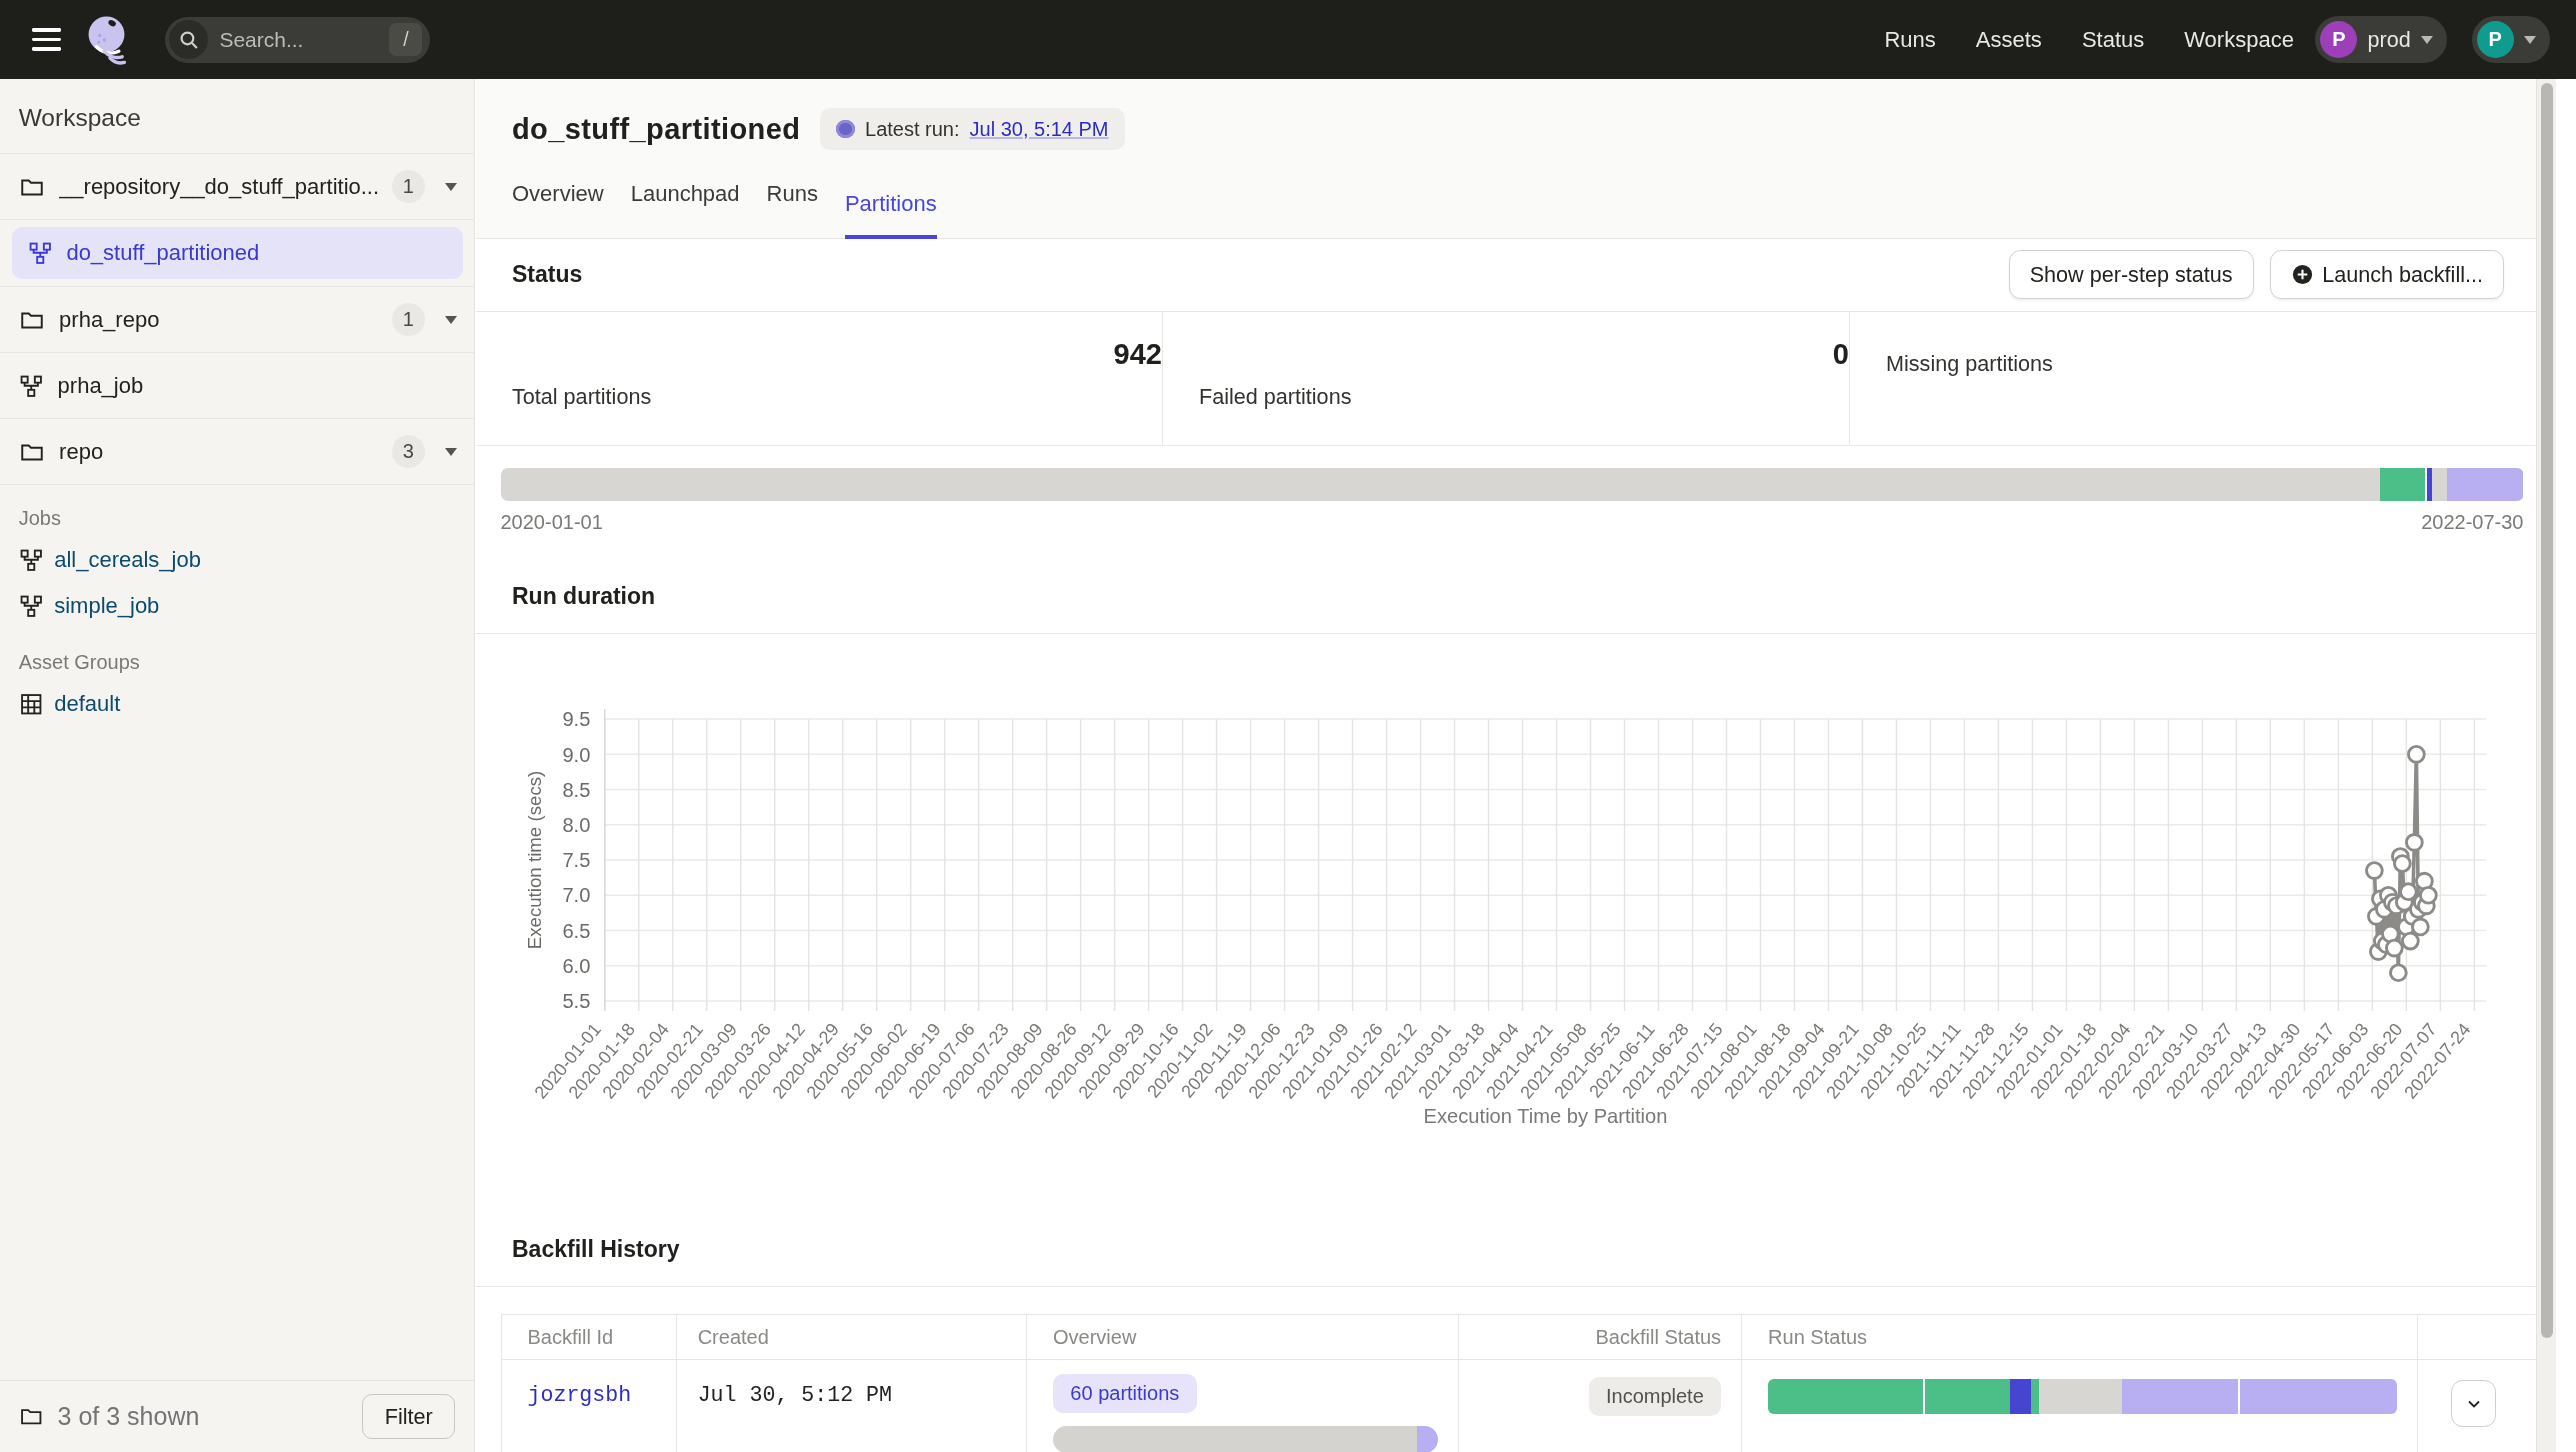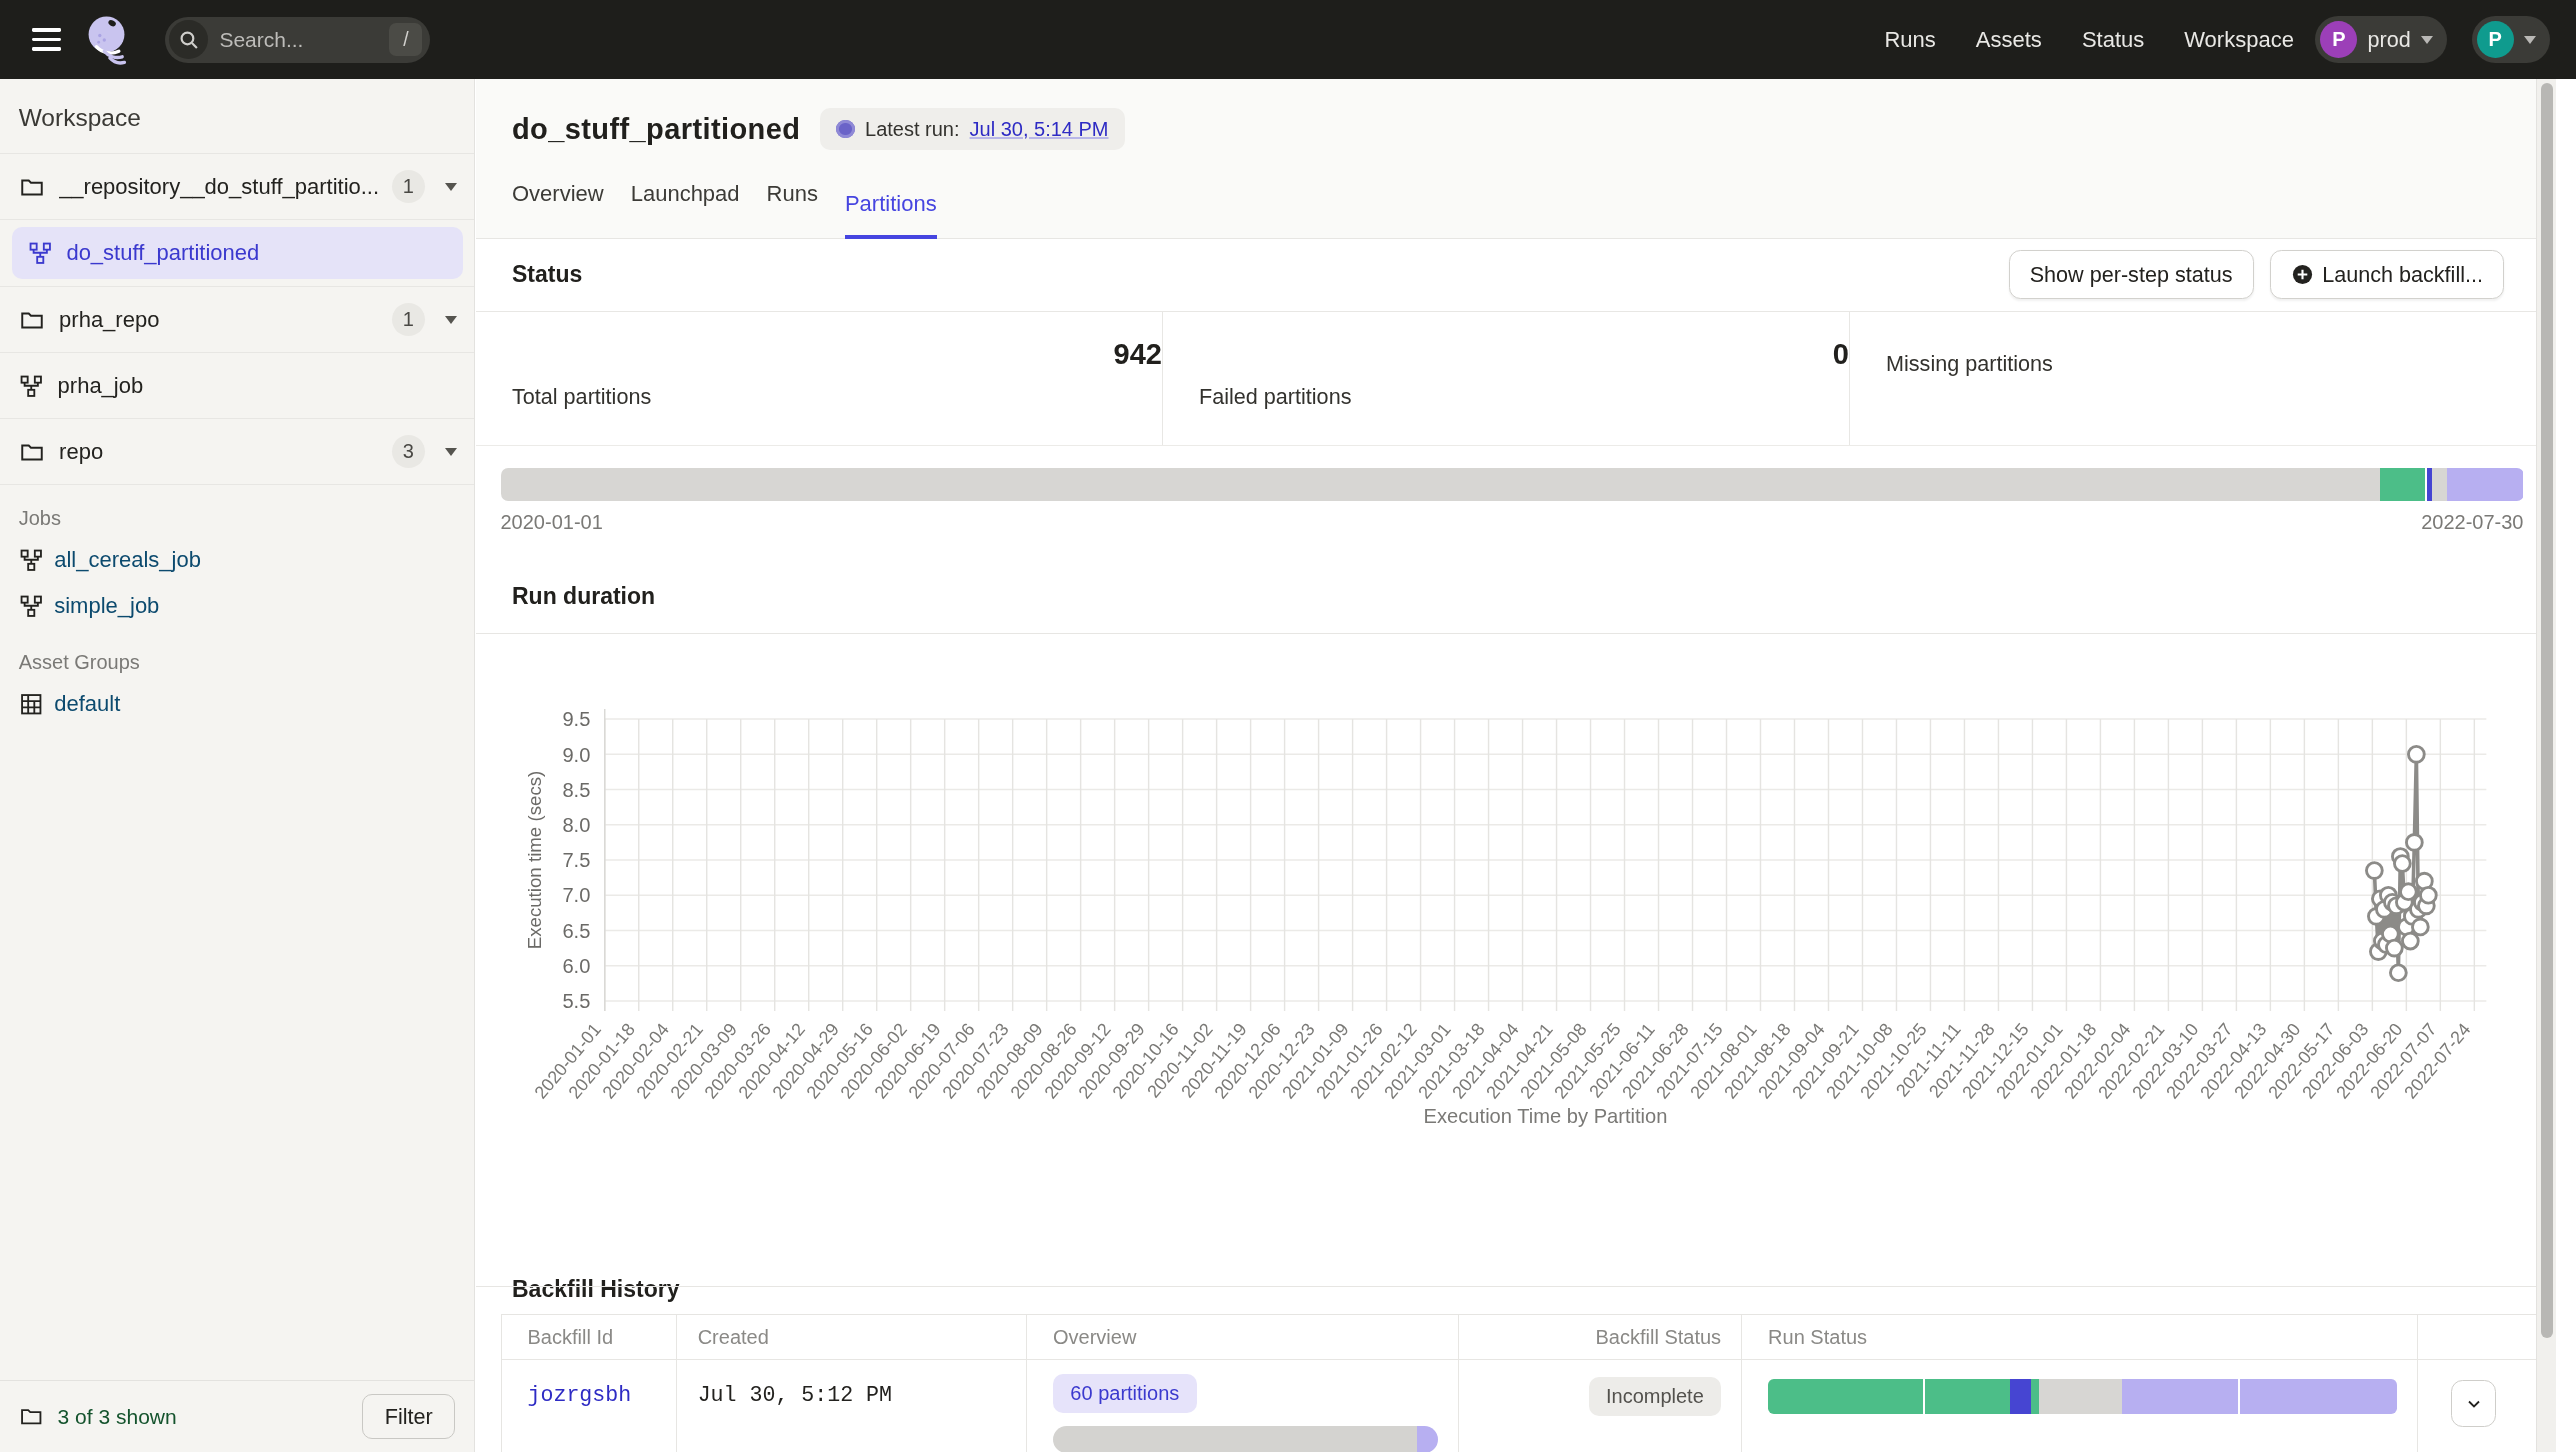--- a/index.html
+++ b/index.html
@@ -44,21 +44,21 @@
   .ws-row .caret { margin-left:20px; border-top-color:#55544F; }
   .sel-wrap { padding:7.2px 11.5px; border-bottom:0.7px solid #E7E6E3; }
   .sel-pill { height:52px; border-radius:10px; background:#E5E3F8; display:flex; align-items:center;
     padding:0 16px; cursor:pointer; }
   .sel-pill .name { margin-left:14.4px; font-size:22px; color:#3B39CE; }
   .side-section { padding:21.6px 18.7px 7.2px; font-size:20px; color:#7A7976; }
   .side-item { height:46px; display:flex; align-items:center; padding:0 18.7px; cursor:pointer; }
   .side-item .name { margin-left:11px; font-size:22px; color:#0c4a6e; }
   .side-footer { position:absolute; left:0; bottom:0; width:100%; height:72px;
     border-top:0.7px solid #E3E2DF; display:flex; align-items:center; padding:0 18.7px; background:#F5F4F1; }
-  .side-footer .txt { margin-left:14.4px; font-size:21px; color:#14532d; }
+  .side-footer .txt { margin-left:14.4px; font-size:25px; color:#737373; }
   .filter-btn { margin-left:auto; border:0.7px solid #C9C8C4; border-radius:10px; background:transparent;
     font-size:21.6px; color:#23221F; padding:8.6px 21.6px; cursor:pointer; font-family:inherit; }
 
   
   .main { position:absolute; left:476px; top:79px; width:2080px; height:1373px; background:#fff; }
   .page-scrollbar { position:absolute; right:0; top:0; width:20px; height:1373px; background:#F1F0ED;
     border-left:0.7px solid #E3E2DF; }
   .page-scrollbar .thumb { position:absolute; left:3.6px; top:4.3px; width:12.2px; height:1255px;
     border-radius:6.5px; background:#B8B7B4; }
 
@@ -94,21 +94,21 @@
   .pbar-block { position:absolute; left:24.5px; top:389px; width:2023px; }
   .seg-bar { height:33px; border-radius:7.2px; overflow:hidden; display:flex; }
   .seg-bar > div { height:100%; }
   .bar-dates { display:flex; justify-content:space-between; margin-top:10px;
     font-size:20px; color:#7A7976; }
 
   .run-duration-title { position:absolute; left:36px; top:504px; }
   .divider-1 { position:absolute; left:0; top:554px; width:2060px; border-top:0.7px solid #E7E6E3; }
   .chart-svg { position:absolute; left:0; top:584px; }
 
-  .backfill-title { position:absolute; left:36px; top:1157px;margin-top:40px; }
+  .backfill-title { position:absolute; left:36px; top:1157px; }
   .divider-2 { position:absolute; left:0; top:1207px; width:2060px; border-top:0.7px solid #E7E6E3; }
 
   .bf-table { position:absolute; left:24.5px; top:1235px; width:2051px; height:302px;
     border:0.7px solid #E6E5E2; background:#fff; }
   .thead { display:flex; height:45px; border-bottom:0.7px solid #E7E6E3; }
   .trow { display:flex; height:256px; }
   .col { height:100%; padding:0 20px 0 26px; overflow:hidden; }
   .col + .col { border-left:0.7px solid #E7E6E3; }
   .c1 { width:8.5%; } .c2 { width:17.1%;padding-left:21px; } .c3 { width:21.1%; } .c4 { width:13.8%; }
   .c5 { width:33.0%; } .c6 { width:6.5%; border-left:0.7px solid #E7E6E3; }

